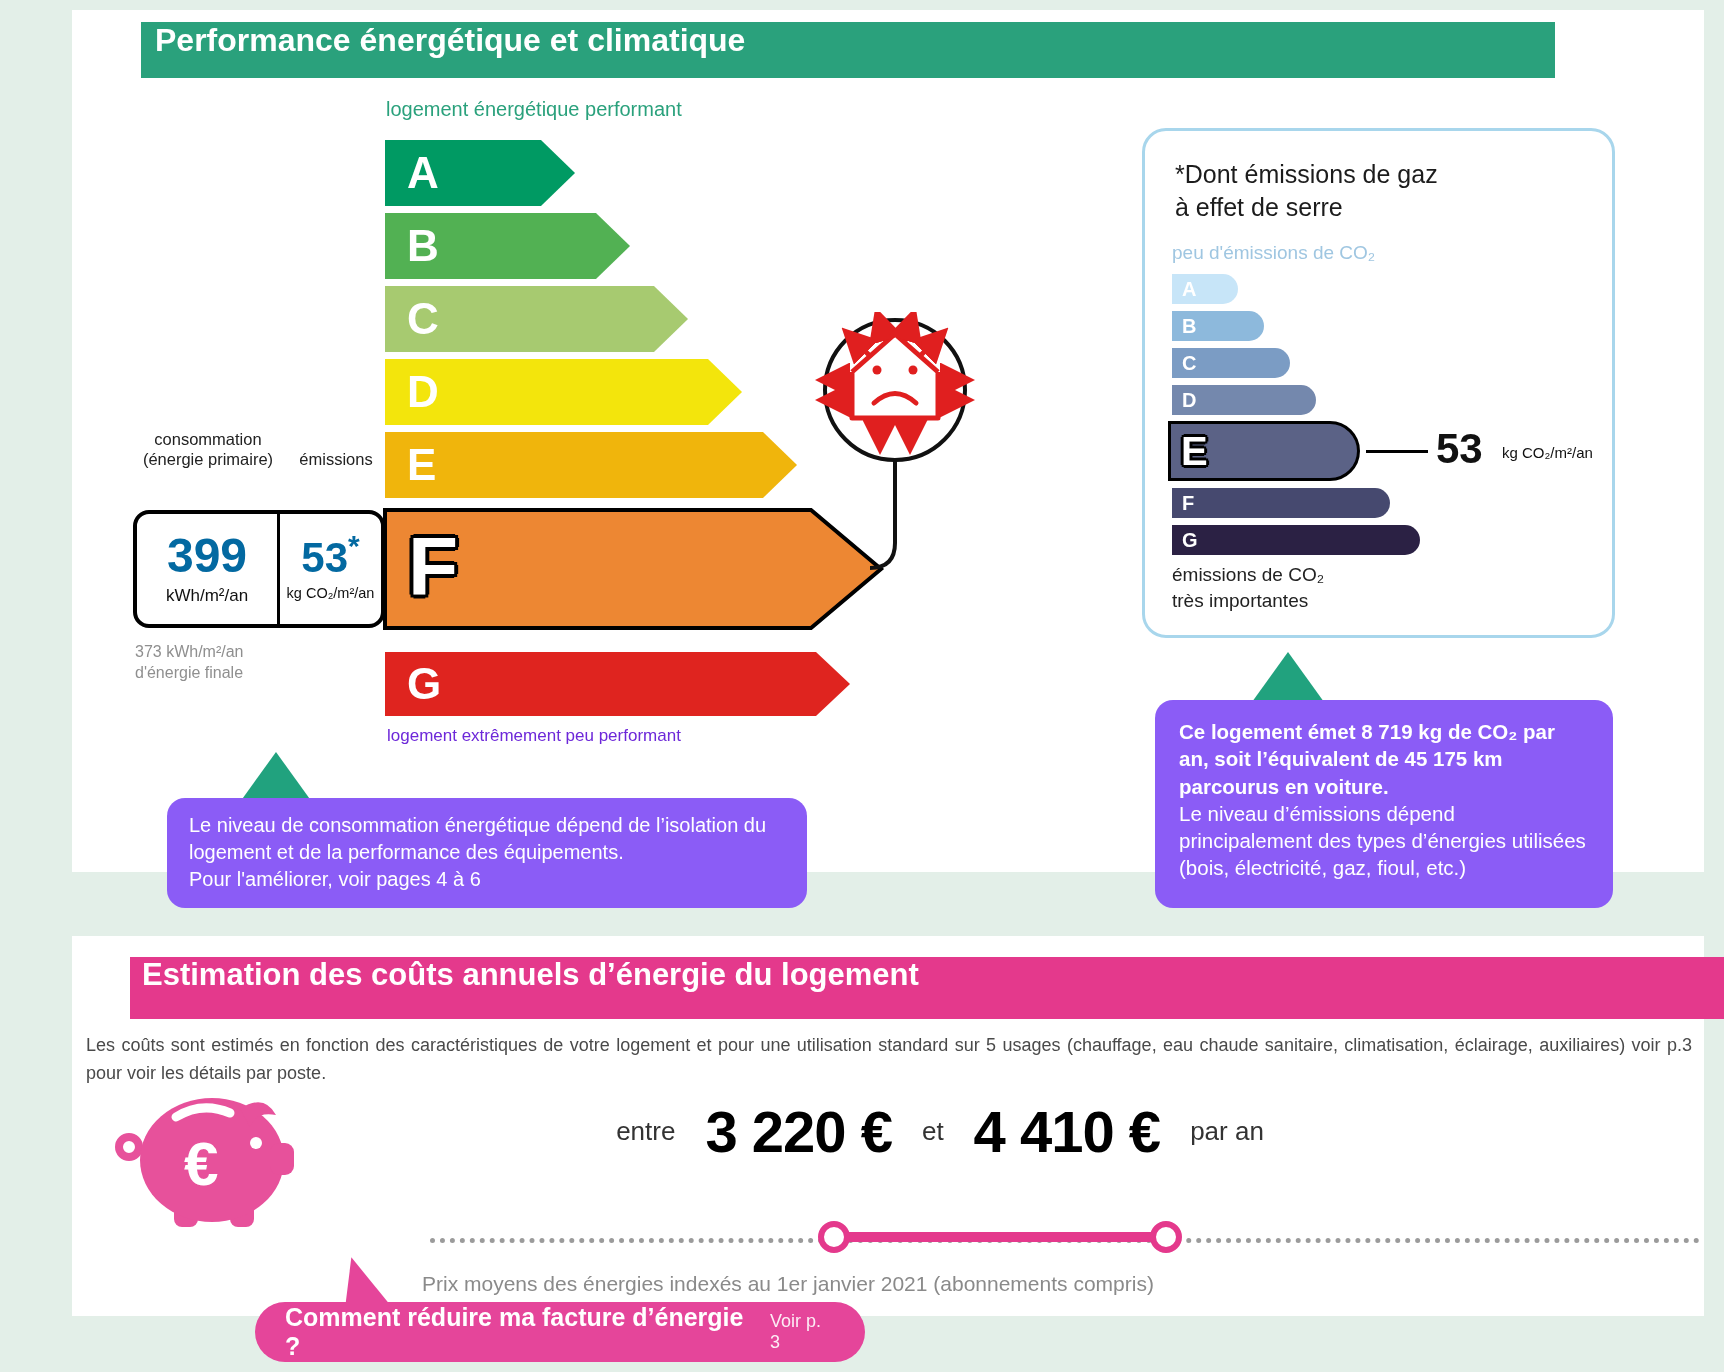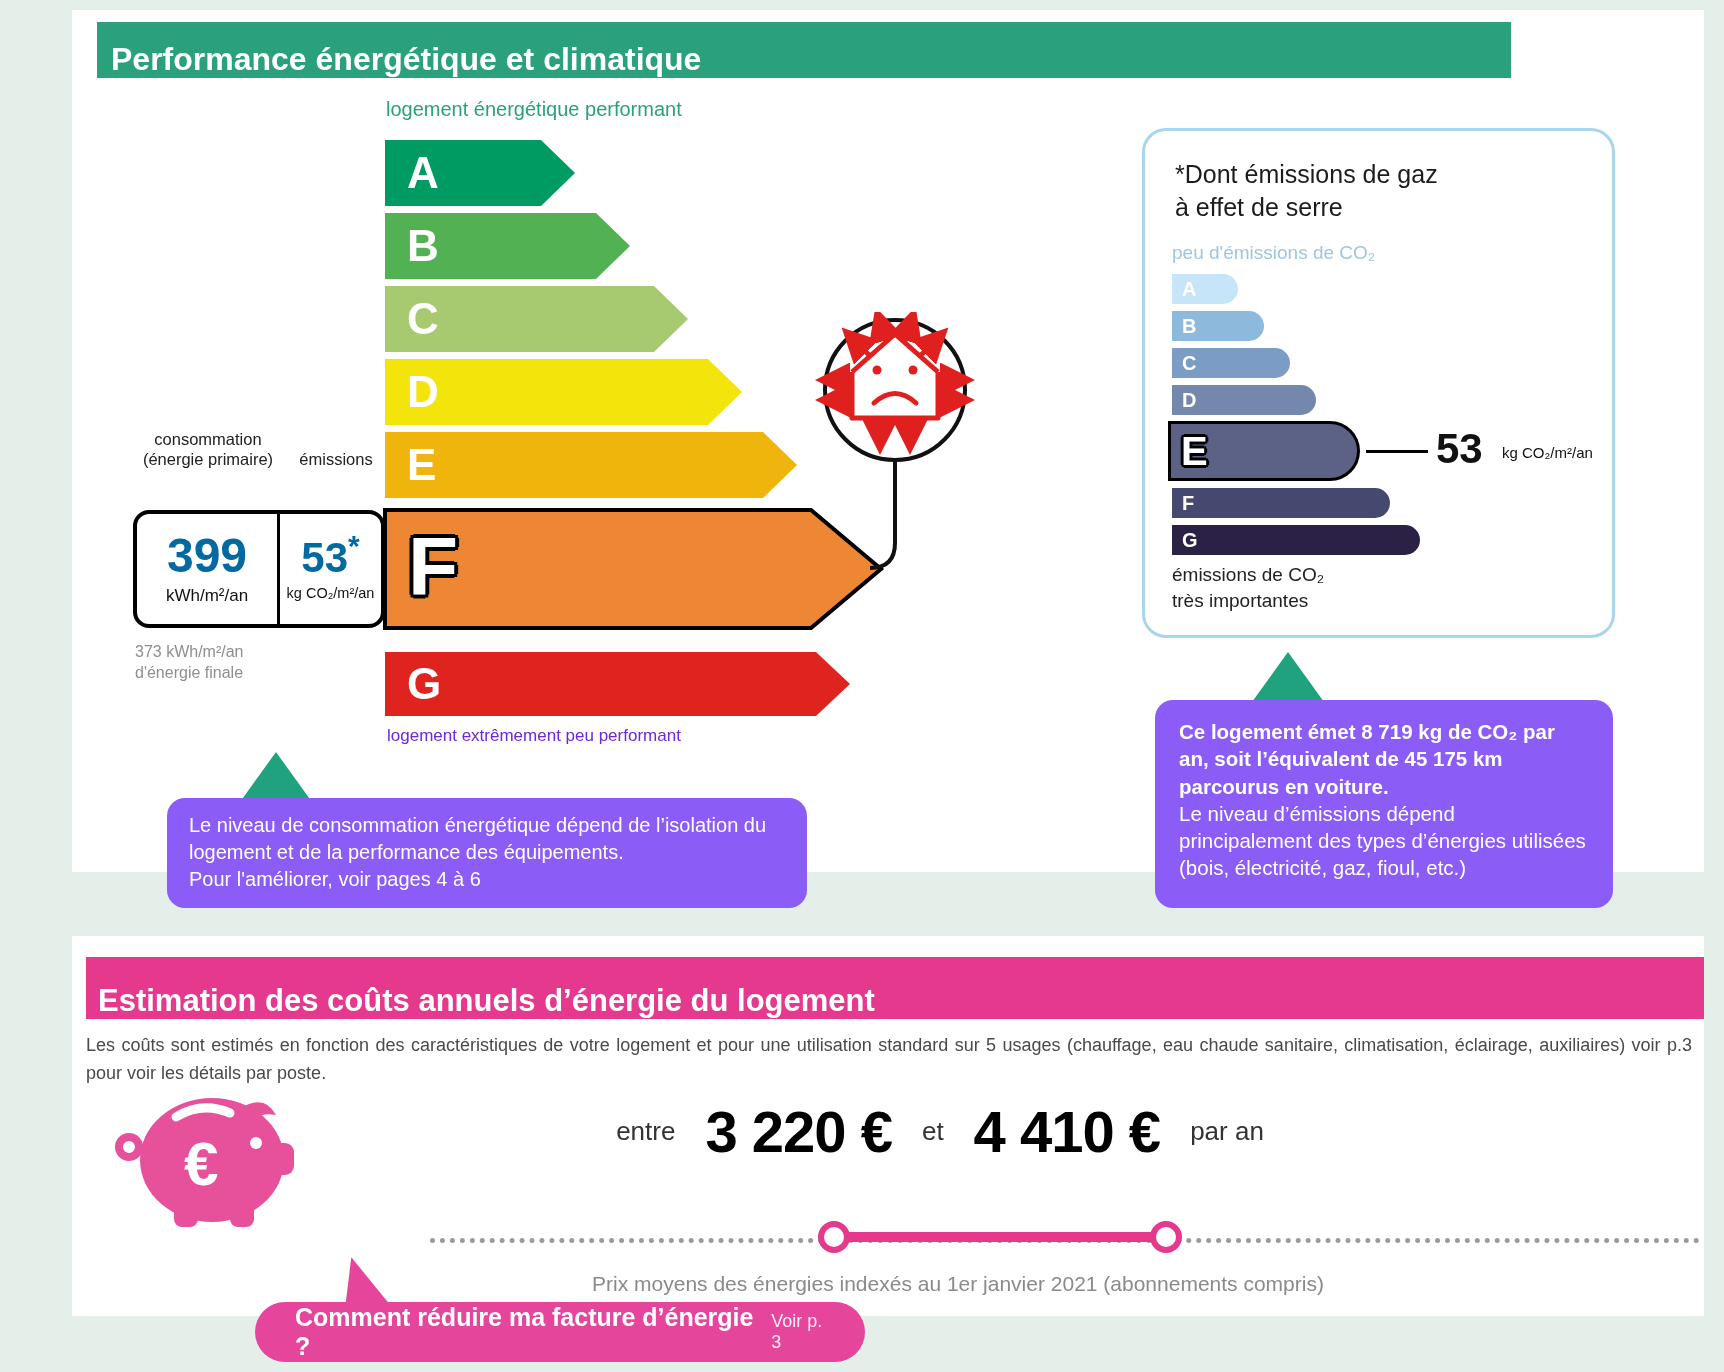--- a/index.html
+++ b/index.html
@@ -1,20 +1,20 @@
 <!DOCTYPE html>
 <html><head>
 <meta charset="utf-8">
 <style>
   html,body{margin:0;padding:0;}
   body{font-family:"Liberation Sans", sans-serif; background:#e3efe8;}
   #page{position:relative;width:1724px;height:1372px;background:#e3efe8;overflow:hidden;}
   .abs{position:absolute;}
   .panel{background:#fff;}
-  .hdr-bar{display:flex;align-items:flex-end;color:#fff;font-weight:bold;}
+  .hdr-bar{display:flex;align-items:flex-start;color:#fff;font-weight:bold;margin-left:44px;}
   
   .arrow{clip-path:polygon(0 0, calc(100% - 34px) 0, 100% 50%, calc(100% - 34px) 100%, 0 100%);
          color:#fff;font-weight:800;font-size:44px;display:flex;align-items:center;padding-left:22px;box-sizing:border-box;}
   .pill{border-radius:0 16px 16px 0;color:#fff;font-weight:bold;font-size:20px;display:flex;align-items:center;padding-left:10px;box-sizing:border-box;}
   .outline-txt{color:#fff;font-weight:800;
     text-shadow:-4px 0 #000,4px 0 #000,0 -4px #000,0 4px #000,-3px -3px #000,3px 3px #000,-3px 3px #000,3px -3px #000;}
   .outline-txt-sm{color:#fff;font-weight:800;
     text-shadow:-3px 0 #000,3px 0 #000,0 -3px #000,0 3px #000,-2px -2px #000,2px 2px #000,-2px 2px #000,2px -2px #000;}
   .callout{background:#8b5cf6;color:#fff;border-radius:18px;box-sizing:border-box;}
   .tri-up{width:0;height:0;border-left:36px solid transparent;border-right:36px solid transparent;border-bottom:50px solid #21a27e;}
@@ -202,21 +202,21 @@
     <span class="cost-small">et</span>
     <span class="cost-big">4 410 €</span>
     <span class="cost-small">par an</span>
   </div>
 
   <div class="abs dotline" style="left:430px;top:1238px;width:1270px;"></div>
   <div class="abs" style="left:831px;top:1232px;width:332px;height:10px;background:#e4398c;"></div>
   <div class="abs slider-dot" style="left:818px;top:1221px;"></div>
   <div class="abs slider-dot" style="left:1150px;top:1221px;"></div>
 
-  <div class="abs" style="left:408px;top:1272px;width:1100px;text-align:center;font-size:21px;color:#8a8a8a;">Prix moyens des énergies indexés au  1er janvier 2021 (abonnements compris)</div>
+  <div class="abs" style="left:422px;top:1272px;width:1100px;text-align:left;font-size:21px;color:#8a8a8a;">Prix moyens des énergies indexés au  1er janvier 2021 (abonnements compris)</div>
 
   <div class="abs" style="left:342px;top:1256px;width:0;height:0;border-left:12px solid transparent;border-right:34px solid transparent;border-bottom:52px solid #e5459a;transform:rotate(-6deg);"></div>
   <div class="abs pink-callout" style="left:255px;top:1302px;width:610px;height:60px;padding:0 30px;gap:12px;z-index:2;">
-    <span style="font-weight:bold;font-size:25px;margin-left:10px;">Comment réduire ma facture d’énergie ?</span>
+    <span style="font-weight:bold;font-size:25px;">Comment réduire ma facture d’énergie ?</span>
     <span style="font-size:18px;opacity:.9;">Voir p. 3</span>
   </div>
 
 </div>
 
 </body></html>

